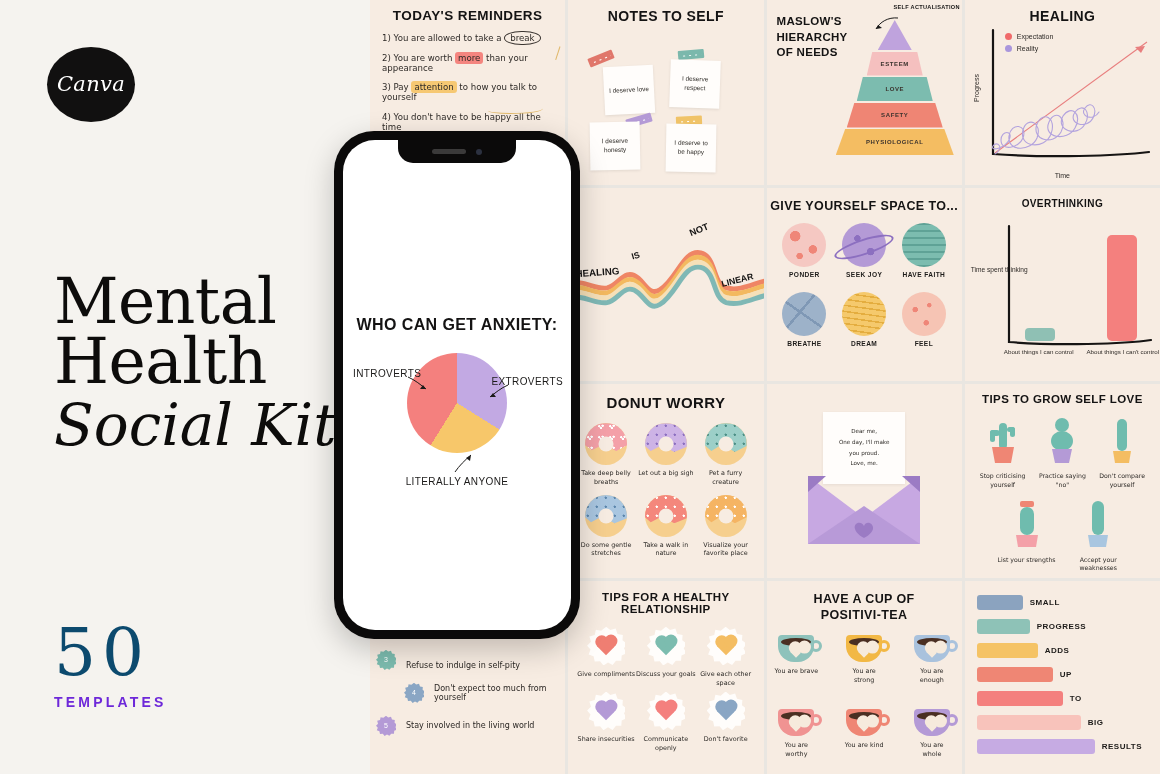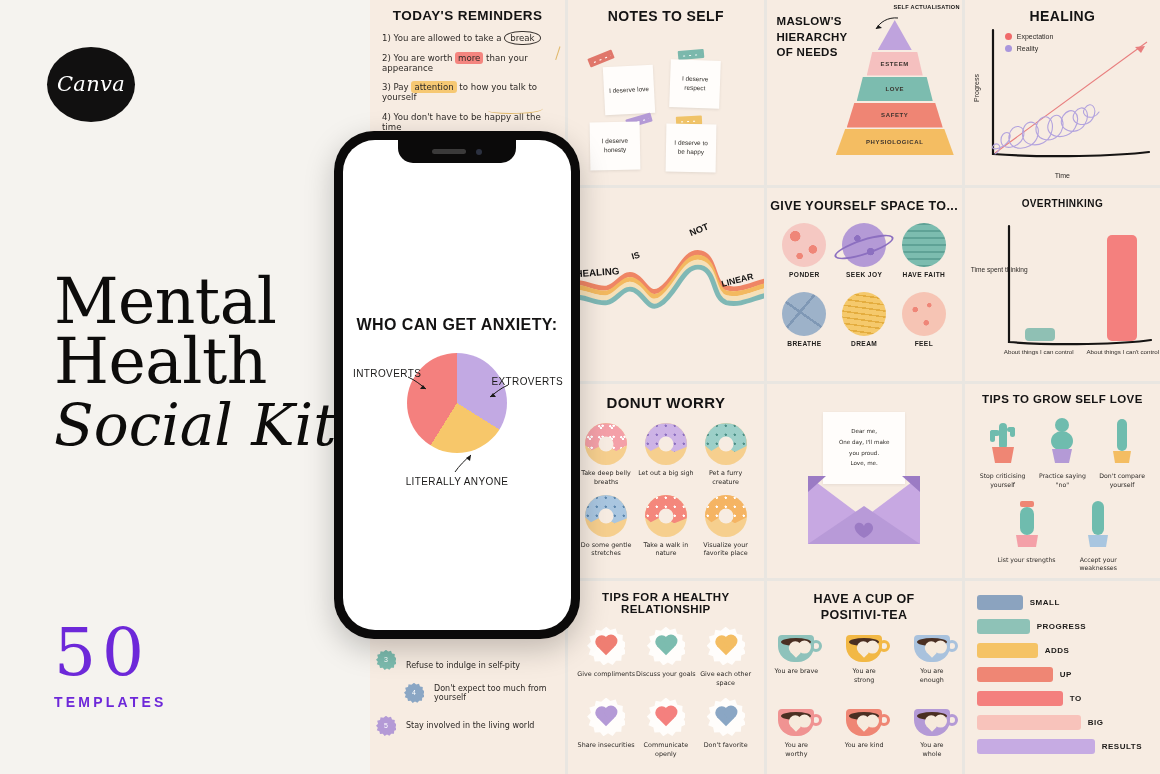--- a/index.html
+++ b/index.html
@@ -25,21 +25,21 @@
   }
   .kit-title{
     position:absolute; left:54px; top:272px; width:300px;
     font-family:"DejaVu Serif", serif;
     color:#0d0c0b; line-height:.95;
   }
   .kit-title .l1,.kit-title .l2{ display:block; font-size:63px; letter-spacing:-0.5px;}
   .kit-title .l3{ display:block; font-size:58px; font-style:italic; margin-top:6px; letter-spacing:0px;}
   .count-block{ position:absolute; left:54px; top:620px; }
   .count-num{
-    font-family:"DejaVu Serif", serif; font-size:66px; color:#6d28d9;
+    font-family:"DejaVu Serif", serif; font-size:66px; color:#0c4a6e;
     letter-spacing:6px; line-height:1;
   }
   .count-label{
     font-family:"Liberation Sans", sans-serif; font-size:14px; letter-spacing:3.2px;
     color:#6d28d9; margin-top:8px; font-weight:700;
   }
 
   
   .grid{
     position:absolute; left:370px; top:0; width:790px; height:774px;
@@ -473,21 +473,21 @@
       </div>
       <div style="display:flex;align-items:center;">
         <span style="width:20px;height:20px;flex:0 0 20px;background:#b49ad6;clip-path:polygon(50% 0%,61% 9%,75% 5%,80% 19%,94% 22%,93% 36%,105% 45%,97% 57%,104% 70%,91% 76%,90% 90%,76% 90%,67% 101%,55% 94%,43% 102%,34% 91%,20% 92%,17% 78%,4% 73%,9% 60%,0% 50%,10% 40%,6% 26%,20% 22%,23% 8%,37% 11%);display:flex;align-items:center;justify-content:center;font-size:7px;color:#fff;">5</span>
         <span class="hand" style="font-size:8px;margin-left:10px;">Stay involved in the living world</span>
       </div>
     </div>
   </div>
 
   <div class="card">
     <div class="card-title rel-title">TIPS FOR A HEALTHY RELATIONSHIP</div>
-    <div class="grid3" style="row-gap:10px;margin-top:12px;">
+    <div class="grid3" style="row-gap:4px;margin-top:12px;">
       <div class="cellitem">
           <div class="burst">
             <span class="heart" style="background:#ef7e72"></span>
           </div>
           <div class="rcap hand">Give compliments</div>
         </div>
       <div class="cellitem">
           <div class="burst">
             <span class="heart" style="background:#7cbcaf"></span>
           </div>

